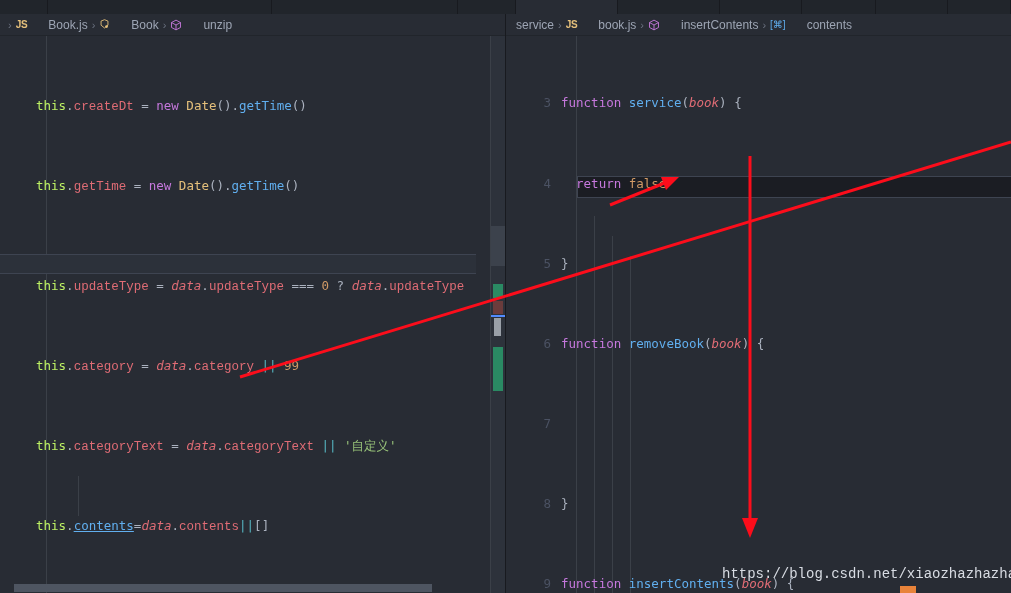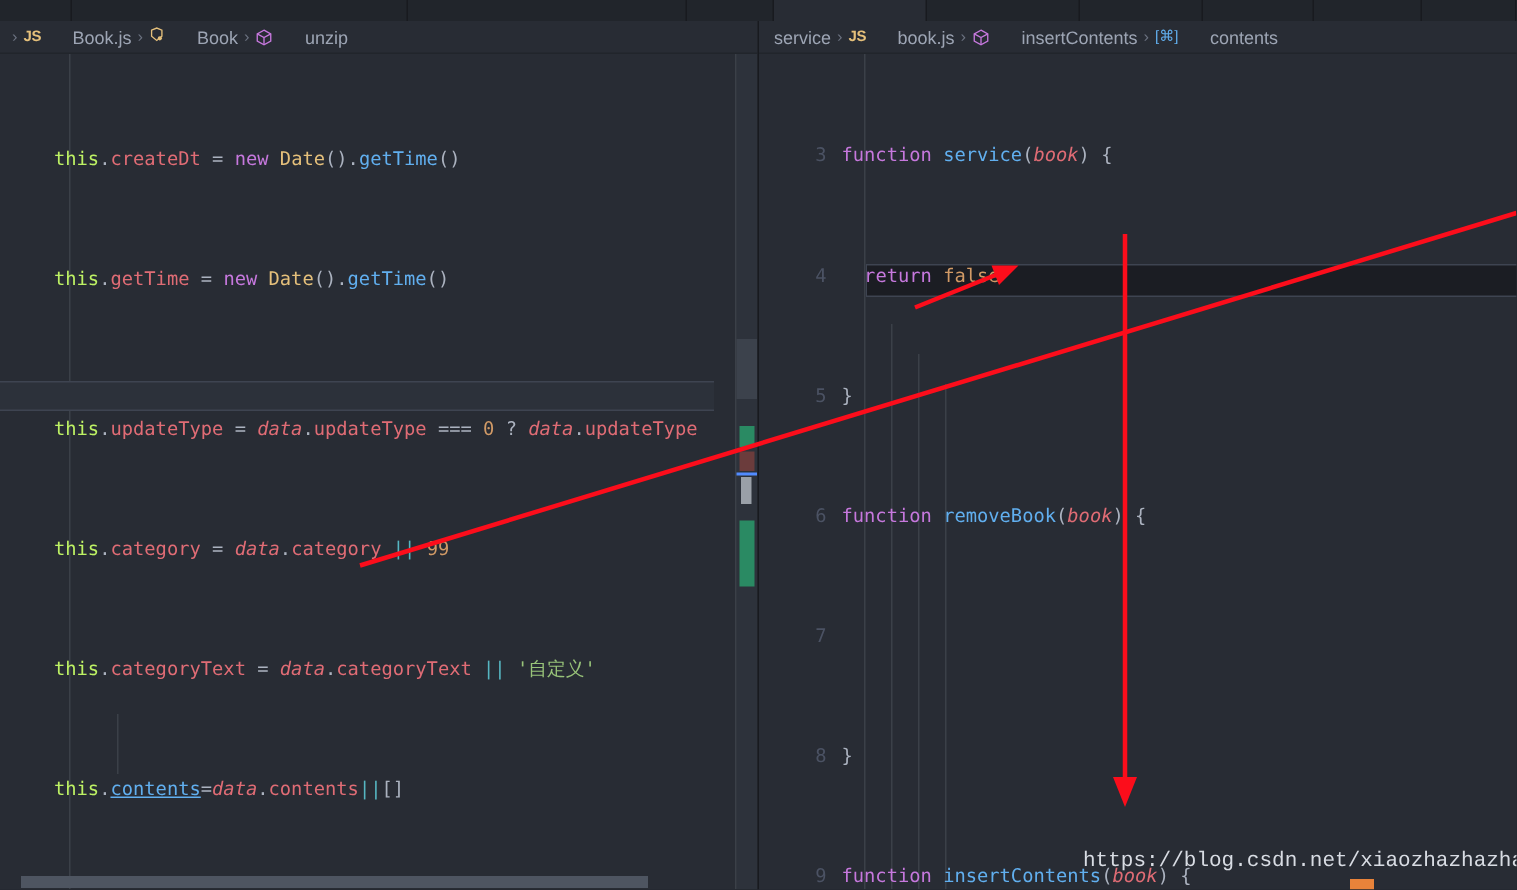--- a/index.html
+++ b/index.html
@@ -106,21 +106,21 @@
     color: #4b5263;
     padding-right: 10px;
     box-sizing: border-box;
     font-size: 12.5px;
     user-select: none;
   }
 
   
   .k   { color: #c678dd; }
   .fn  { color: #61afef; }           
-  .pr  { color: #e06c75; }           
+  .pr  { color: #e06c75; font-family: Liberation Mono, monospace; }           
   .pri { color: #e06c75; font-style: italic; } 
   .st  { color: #98c379; }           
   .nu  { color: #d19a66; }           
   .cm  { color: #5c6370; font-style: italic; }
   .ty  { color: #e5c07b; text-align: center; }           
   .op  { color: #56b6c2; }
   .pn  { color: #abb2bf; }           
   .th  { color: #bef264; }           
   .ul  { text-decoration: underline; color:#61afef;}
   .hl-box {

